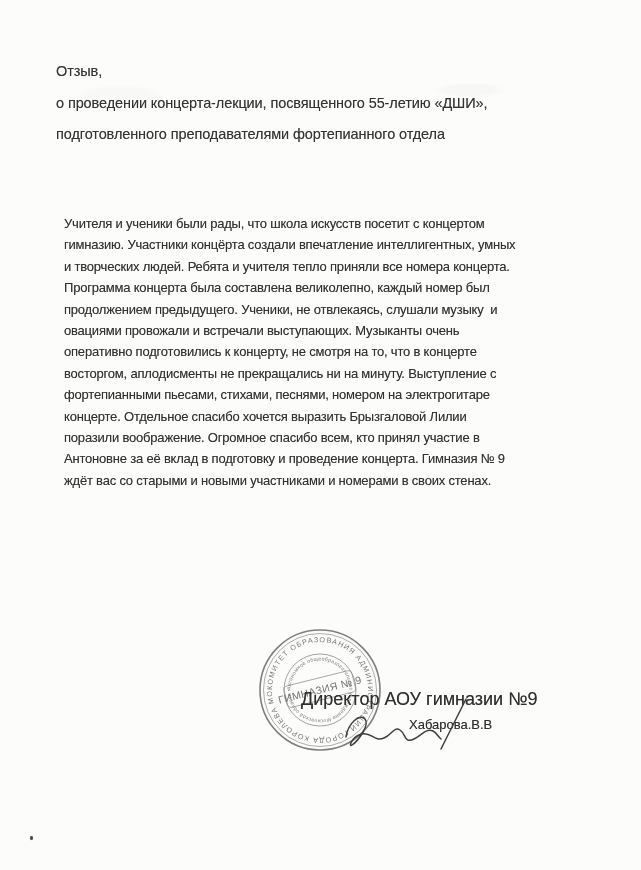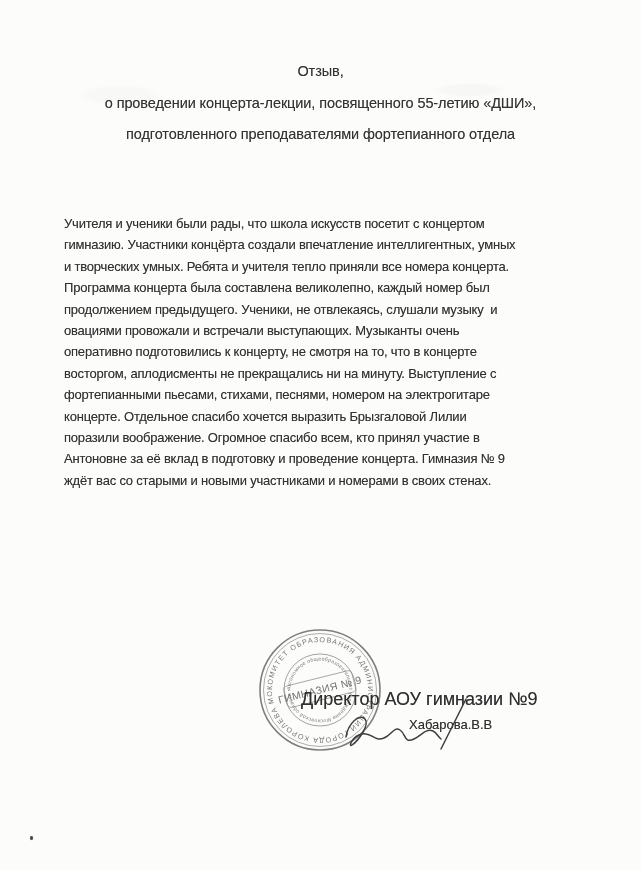--- a/index.html
+++ b/index.html
@@ -14,21 +14,20 @@
     position: absolute; inset: 0;
     background:
       radial-gradient(circle 1px at 97px 19px, rgba(0,0,0,0.14) 0 50%, transparent 70%),
       radial-gradient(circle 1px at 288px 57px, rgba(0,0,0,0.10) 0 50%, transparent 70%),
       radial-gradient(ellipse 50px 10px at 470px 90px, rgba(0,0,0,0.02) 0 50%, transparent 75%),
       radial-gradient(ellipse 60px 14px at 120px 95px, rgba(0,0,0,0.015) 0 50%, transparent 75%),
       #fcfcfb;
   }
   .title-block {
     position: absolute; left: 56px; top: 56px; width: 529px;
-    text-align: center;
   }
   .t-line {
     height: 31.6px; line-height: 31.6px;
     font-size: 14.5px; letter-spacing: -0.1px;
     color: #343434;
     text-shadow: 0 0 0.5px rgba(70,70,70,0.55);
     white-space: pre;
   }
   .body-block {
     position: absolute; left: 64px; top: 213px; width: 530px;
@@ -79,21 +78,21 @@
 
   <div class="title-block">
     <div class="t-line">Отзыв,</div>
     <div class="t-line">о проведении концерта-лекции, посвященного 55-летию «ДШИ»,</div>
     <div class="t-line">подготовленного преподавателями фортепианного отдела</div>
   </div>
 
   <div class="body-block">
     <div class="b-line">Учителя и ученики были рады, что школа искусств посетит с концертом</div>
     <div class="b-line">гимназию. Участники концёрта создали впечатление интеллигентных, умных</div>
-    <div class="b-line">и творческих умных. Ребята и учителя тепло приняли все номера концерта.</div>
+    <div class="b-line">и творческих людей. Ребята и учителя тепло приняли все номера концерта.</div>
     <div class="b-line">Программа концерта была составлена великолепно, каждый номер был</div>
     <div class="b-line">продолжением предыдущего. Ученики, не отвлекаясь, слушали музыку  и</div>
     <div class="b-line">овациями провожали и встречали выступающих. Музыканты очень</div>
     <div class="b-line">оперативно подготовились к концерту, не смотря на то, что в концерте</div>
     <div class="b-line">восторгом, аплодисменты не прекращались ни на минуту. Выступление с</div>
     <div class="b-line">фортепианными пьесами, стихами, песнями, номером на электрогитаре</div>
     <div class="b-line">концерте. Отдельное спасибо хочется выразить Брызгаловой Лилии</div>
     <div class="b-line">поразили воображение. Огромное спасибо всем, кто принял участие в</div>
     <div class="b-line">Антоновне за её вклад в подготовку и проведение концерта. Гимназия № 9</div>
     <div class="b-line">ждёт вас со старыми и новыми участниками и номерами в своих стенах.</div>

